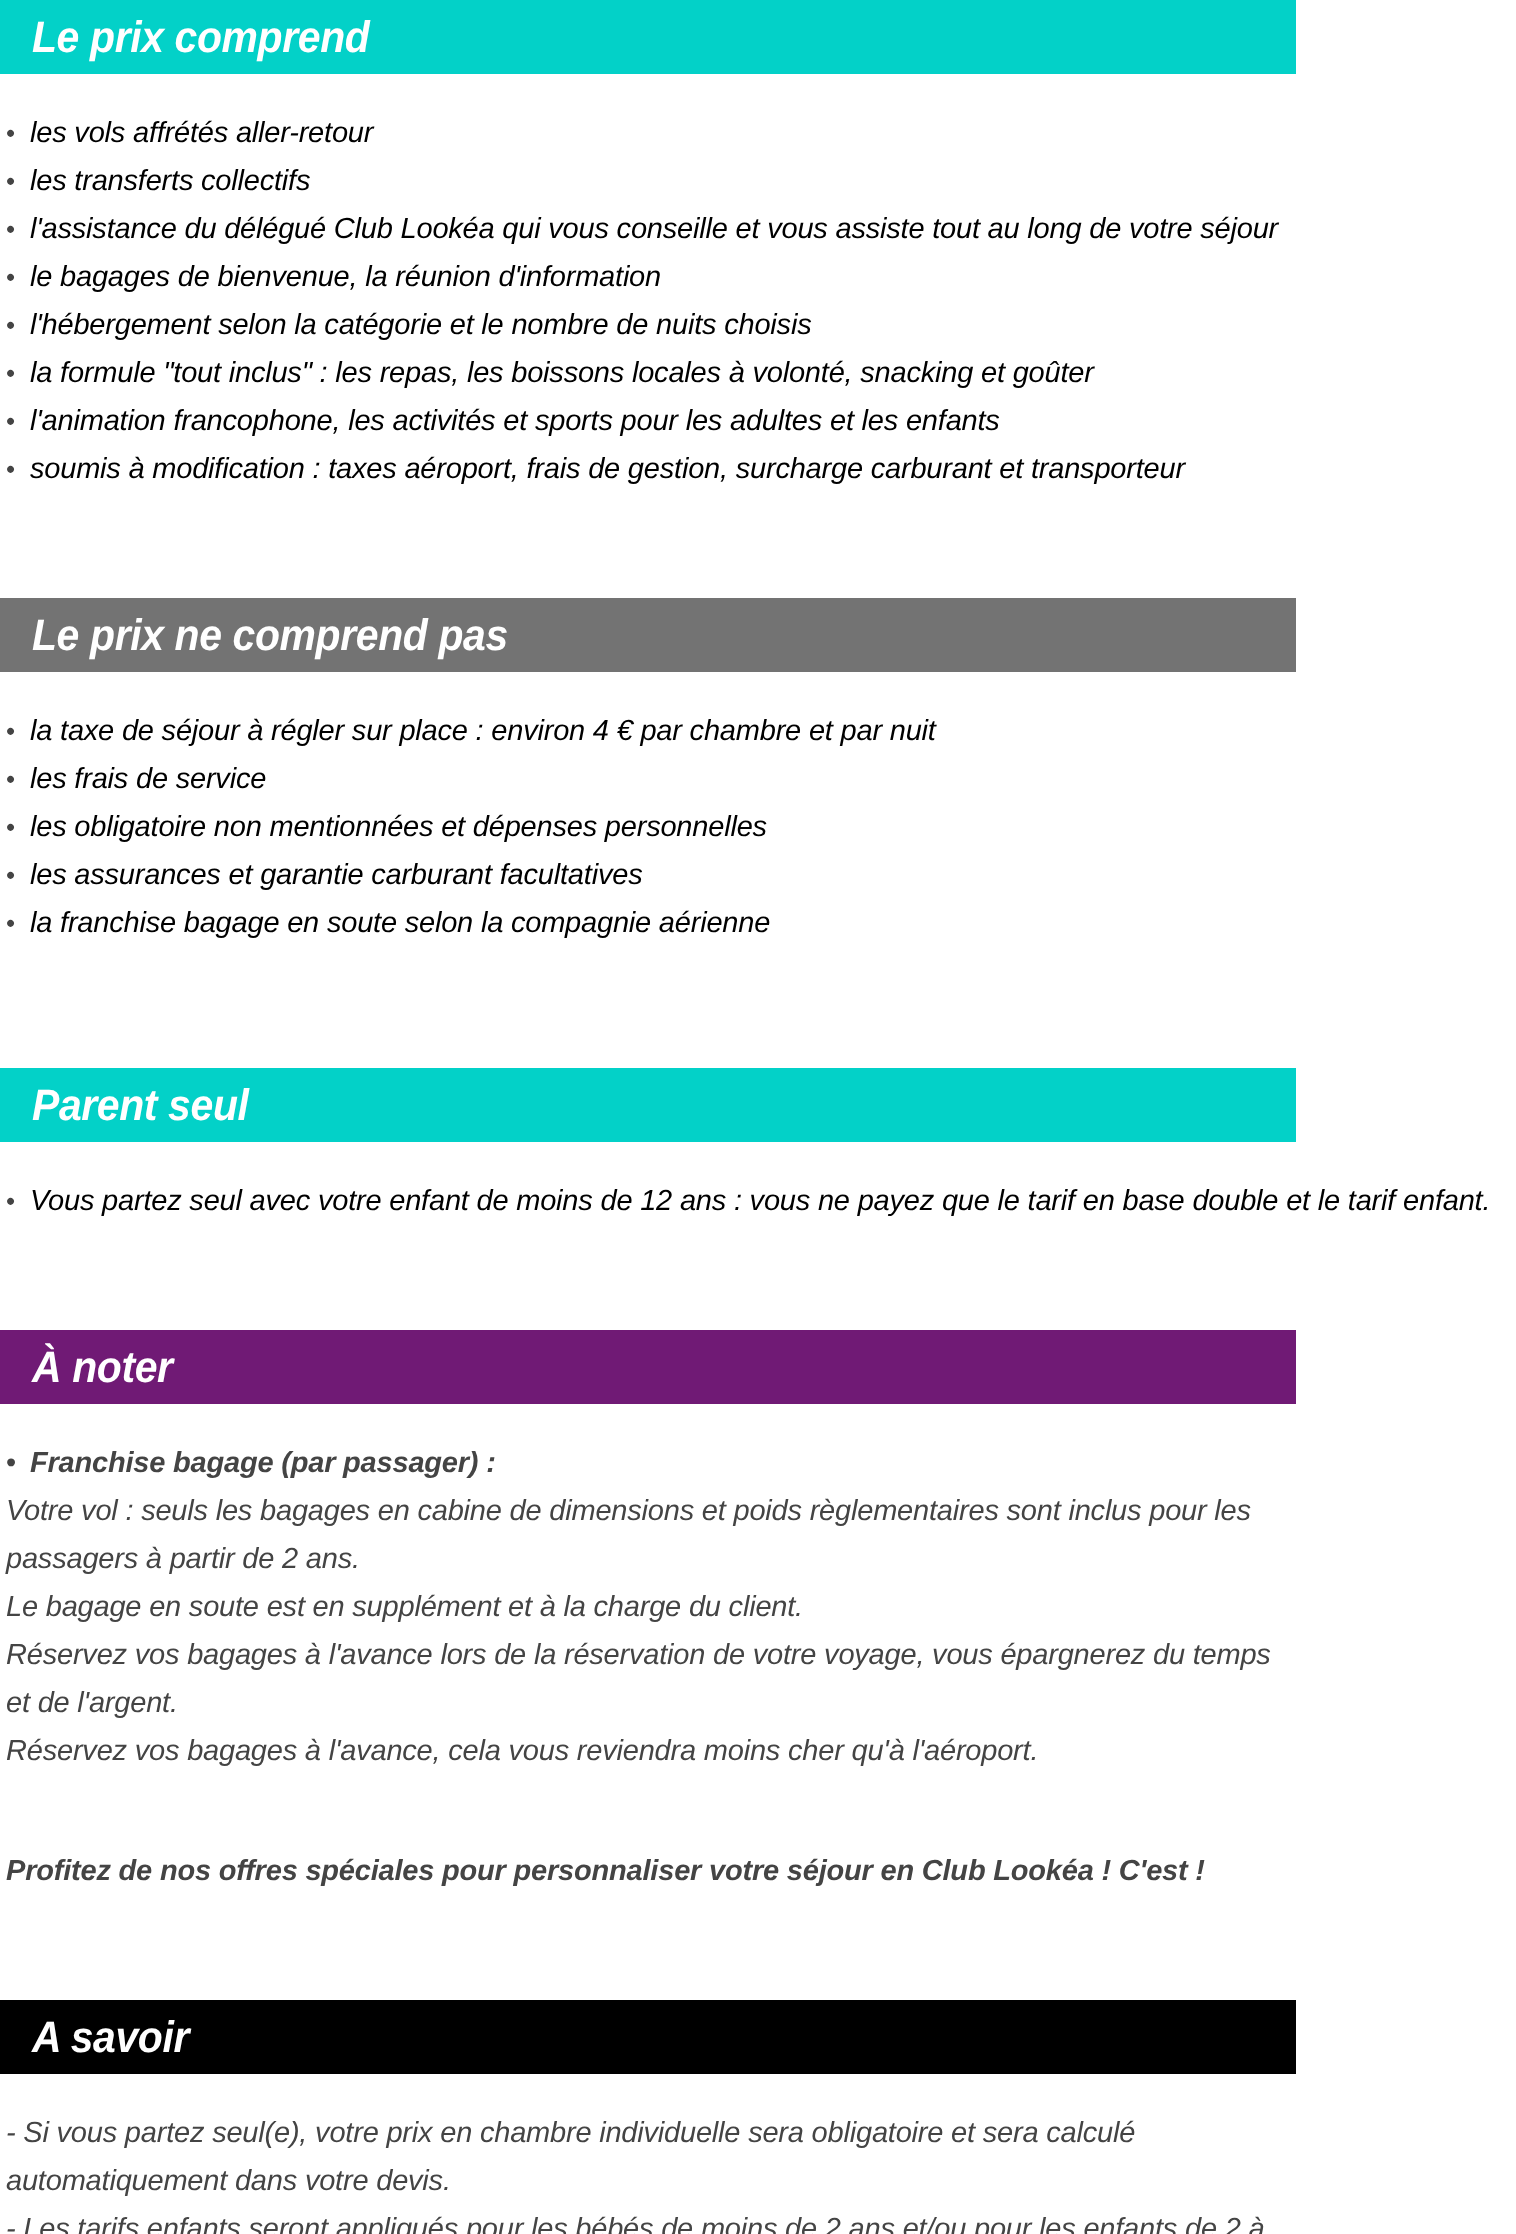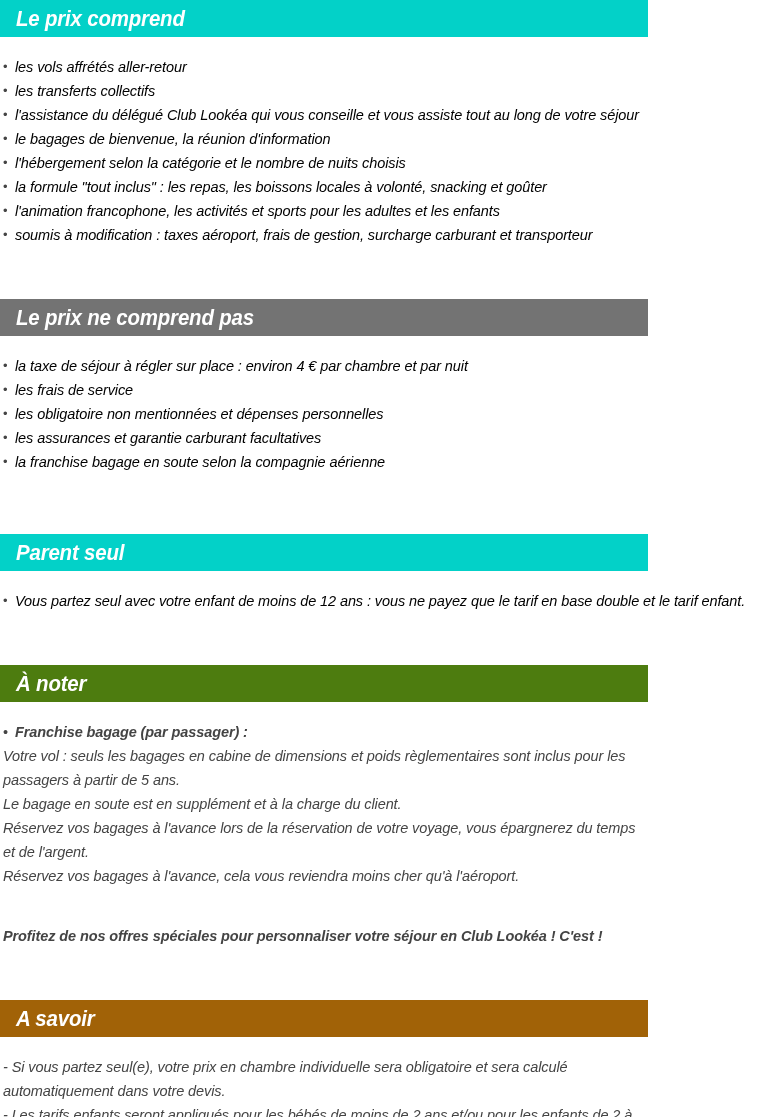--- a/index.html
+++ b/index.html
@@ -151,39 +151,39 @@
   </div>
   <div class="gap-after-bar"></div>
   <div class="section-body">
     <ul class="bullet-list">
       <li>Vous partez seul avec votre enfant de moins de 12 ans : vous ne payez que le tarif en base double et le tarif enfant.</li>
     </ul>
   </div>
 
   <div class="spacer-lg"></div>
 
-  <div class="section-bar" style="background: #4d7c0f;">
+  <div class="section-bar" style="background: #701a75;">
     <span class="section-title">À noter</span>
   </div>
   <div class="gap-after-bar"></div>
   <div class="section-body">
     <div class="para-wrap">
       <p class="para bullet">Franchise bagage (par passager) :</p>
-      <p class="para">Votre vol : seuls les bagages en cabine de dimensions et poids règlementaires sont inclus pour les passagers à partir de 5 ans.</p>
+      <p class="para">Votre vol : seuls les bagages en cabine de dimensions et poids règlementaires sont inclus pour les passagers à partir de 2 ans.</p>
       <p class="para">Le bagage en soute est en supplément et à la charge du client.</p>
       <p class="para">Réservez vos bagages à l'avance lors de la réservation de votre voyage, vous épargnerez du temps et de l'argent.</p>
       <p class="para">Réservez vos bagages à l'avance, cela vous reviendra moins cher qu'à l'aéroport.</p>
       <div class="spacer-md"></div>
       <p class="para strong">Profitez de nos offres spéciales pour personnaliser votre séjour en Club Lookéa ! C'est  !</p>
     </div>
   </div>
 
   <div class="spacer-lg"></div>
 
-  <div class="section-bar" style="background: #a16207;">
+  <div class="section-bar" style="background: #000000;">
     <span class="section-title">A savoir</span>
   </div>
   <div class="gap-after-bar"></div>
   <div class="section-body">
     <div class="para-wrap">
       <p class="para">- Si vous partez seul(e), votre prix en chambre individuelle sera obligatoire et sera calculé automatiquement dans votre devis.</p>
       <p class="para">- Les tarifs enfants seront appliqués pour les bébés de moins de 2 ans et/ou pour les enfants de 2 à moins de 12 ans, partageant la chambre de deux adultes. Attention : les réductions enfants et bébés ne sont pas applicables dans le cadre de tarifs promotionnels.</p>
     </div>
   </div>
 

